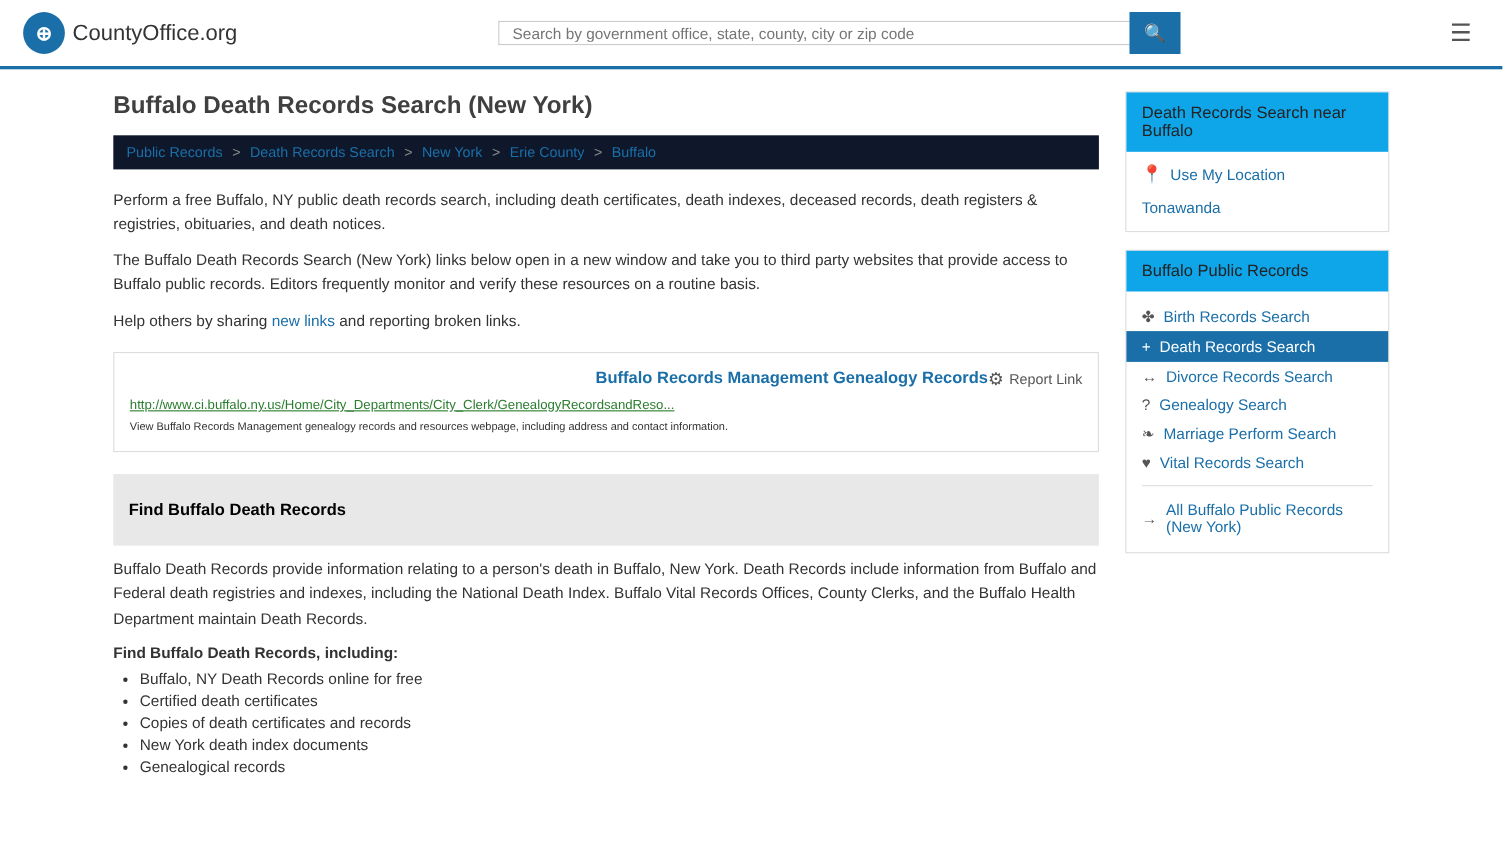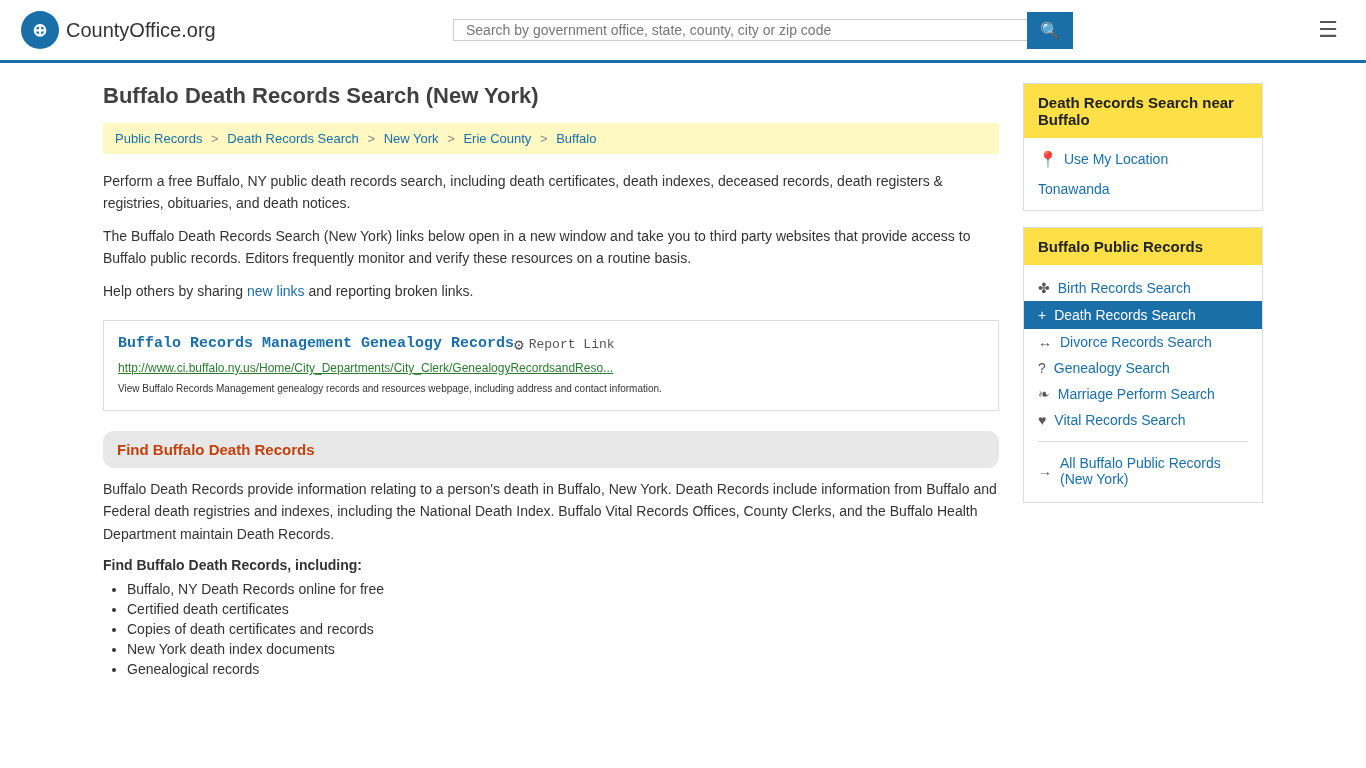--- a/index.html
+++ b/index.html
@@ -84,21 +84,21 @@
     
     #page-title {
       font-size: 22px;
       font-weight: bold;
       color: #404040;
       margin-bottom: 14px;
     }
 
     
     #breadcrumb {
-      background: #fef9c3;
+      background: #0f172a;
       padding: 8px 12px;
       margin-bottom: 16px;
       font-size: 13px;
       color: #555;
     }
     #breadcrumb a {
       color: #1a6fa8;
       text-decoration: none;
     }
     #breadcrumb .sep { margin: 0 5px; color: #888; }
@@ -117,24 +117,23 @@
 
     
     .record-card {
       border: 1px solid #ddd;
       margin: 18px 0;
       padding: 14px;
       background: #fff;
     }
     .record-card-header {
       display: flex;
-      justify-content: flex-start;
+      justify-content: flex-end;
       align-items: flex-start;
       margin-bottom: 6px;
-      font-family: Liberation Mono, monospace;
     }
     .record-title a {
       font-size: 15px;
       font-weight: bold;
       color: #1a6fa8;
       text-decoration: none;
     }
     .report-link {
       display: flex;
       align-items: center;
@@ -154,26 +153,25 @@
     }
     .record-desc {
       font-size: 10px;
       color: #333;
       line-height: 1.5;
     }
 
     
     .section-header {
       background: #e8e8e8;
-      padding: 10px 14px;
+      padding: 24px 14px;
       font-size: 15px;
       font-weight: bold;
-      color: #c2410c;
+      color: #000000;
       margin: 20px 0 10px 0;
-      border-radius: 11px;
     }
 
     
     .info-list {
       padding-left: 24px;
       margin-top: 8px;
     }
     .info-list li {
       margin-bottom: 4px;
       font-size: 14px;
@@ -185,24 +183,24 @@
       margin: 12px 0 6px 0;
       font-size: 14px;
     }
 
     
     .sidebar-box {
       border: 1px solid #ddd;
       margin-bottom: 16px;
     }
     .sidebar-box-header {
-      background: #fde047;
+      background: #0ea5e9;
       padding: 10px 14px;
       font-size: 15px;
-      font-weight: bold;
+      font-weight: normal;
       color: #222;
     }
     .sidebar-box-body {
       padding: 10px 14px;
     }
     .sidebar-link {
       display: flex;
       align-items: center;
       gap: 8px;
       padding: 5px 0;

